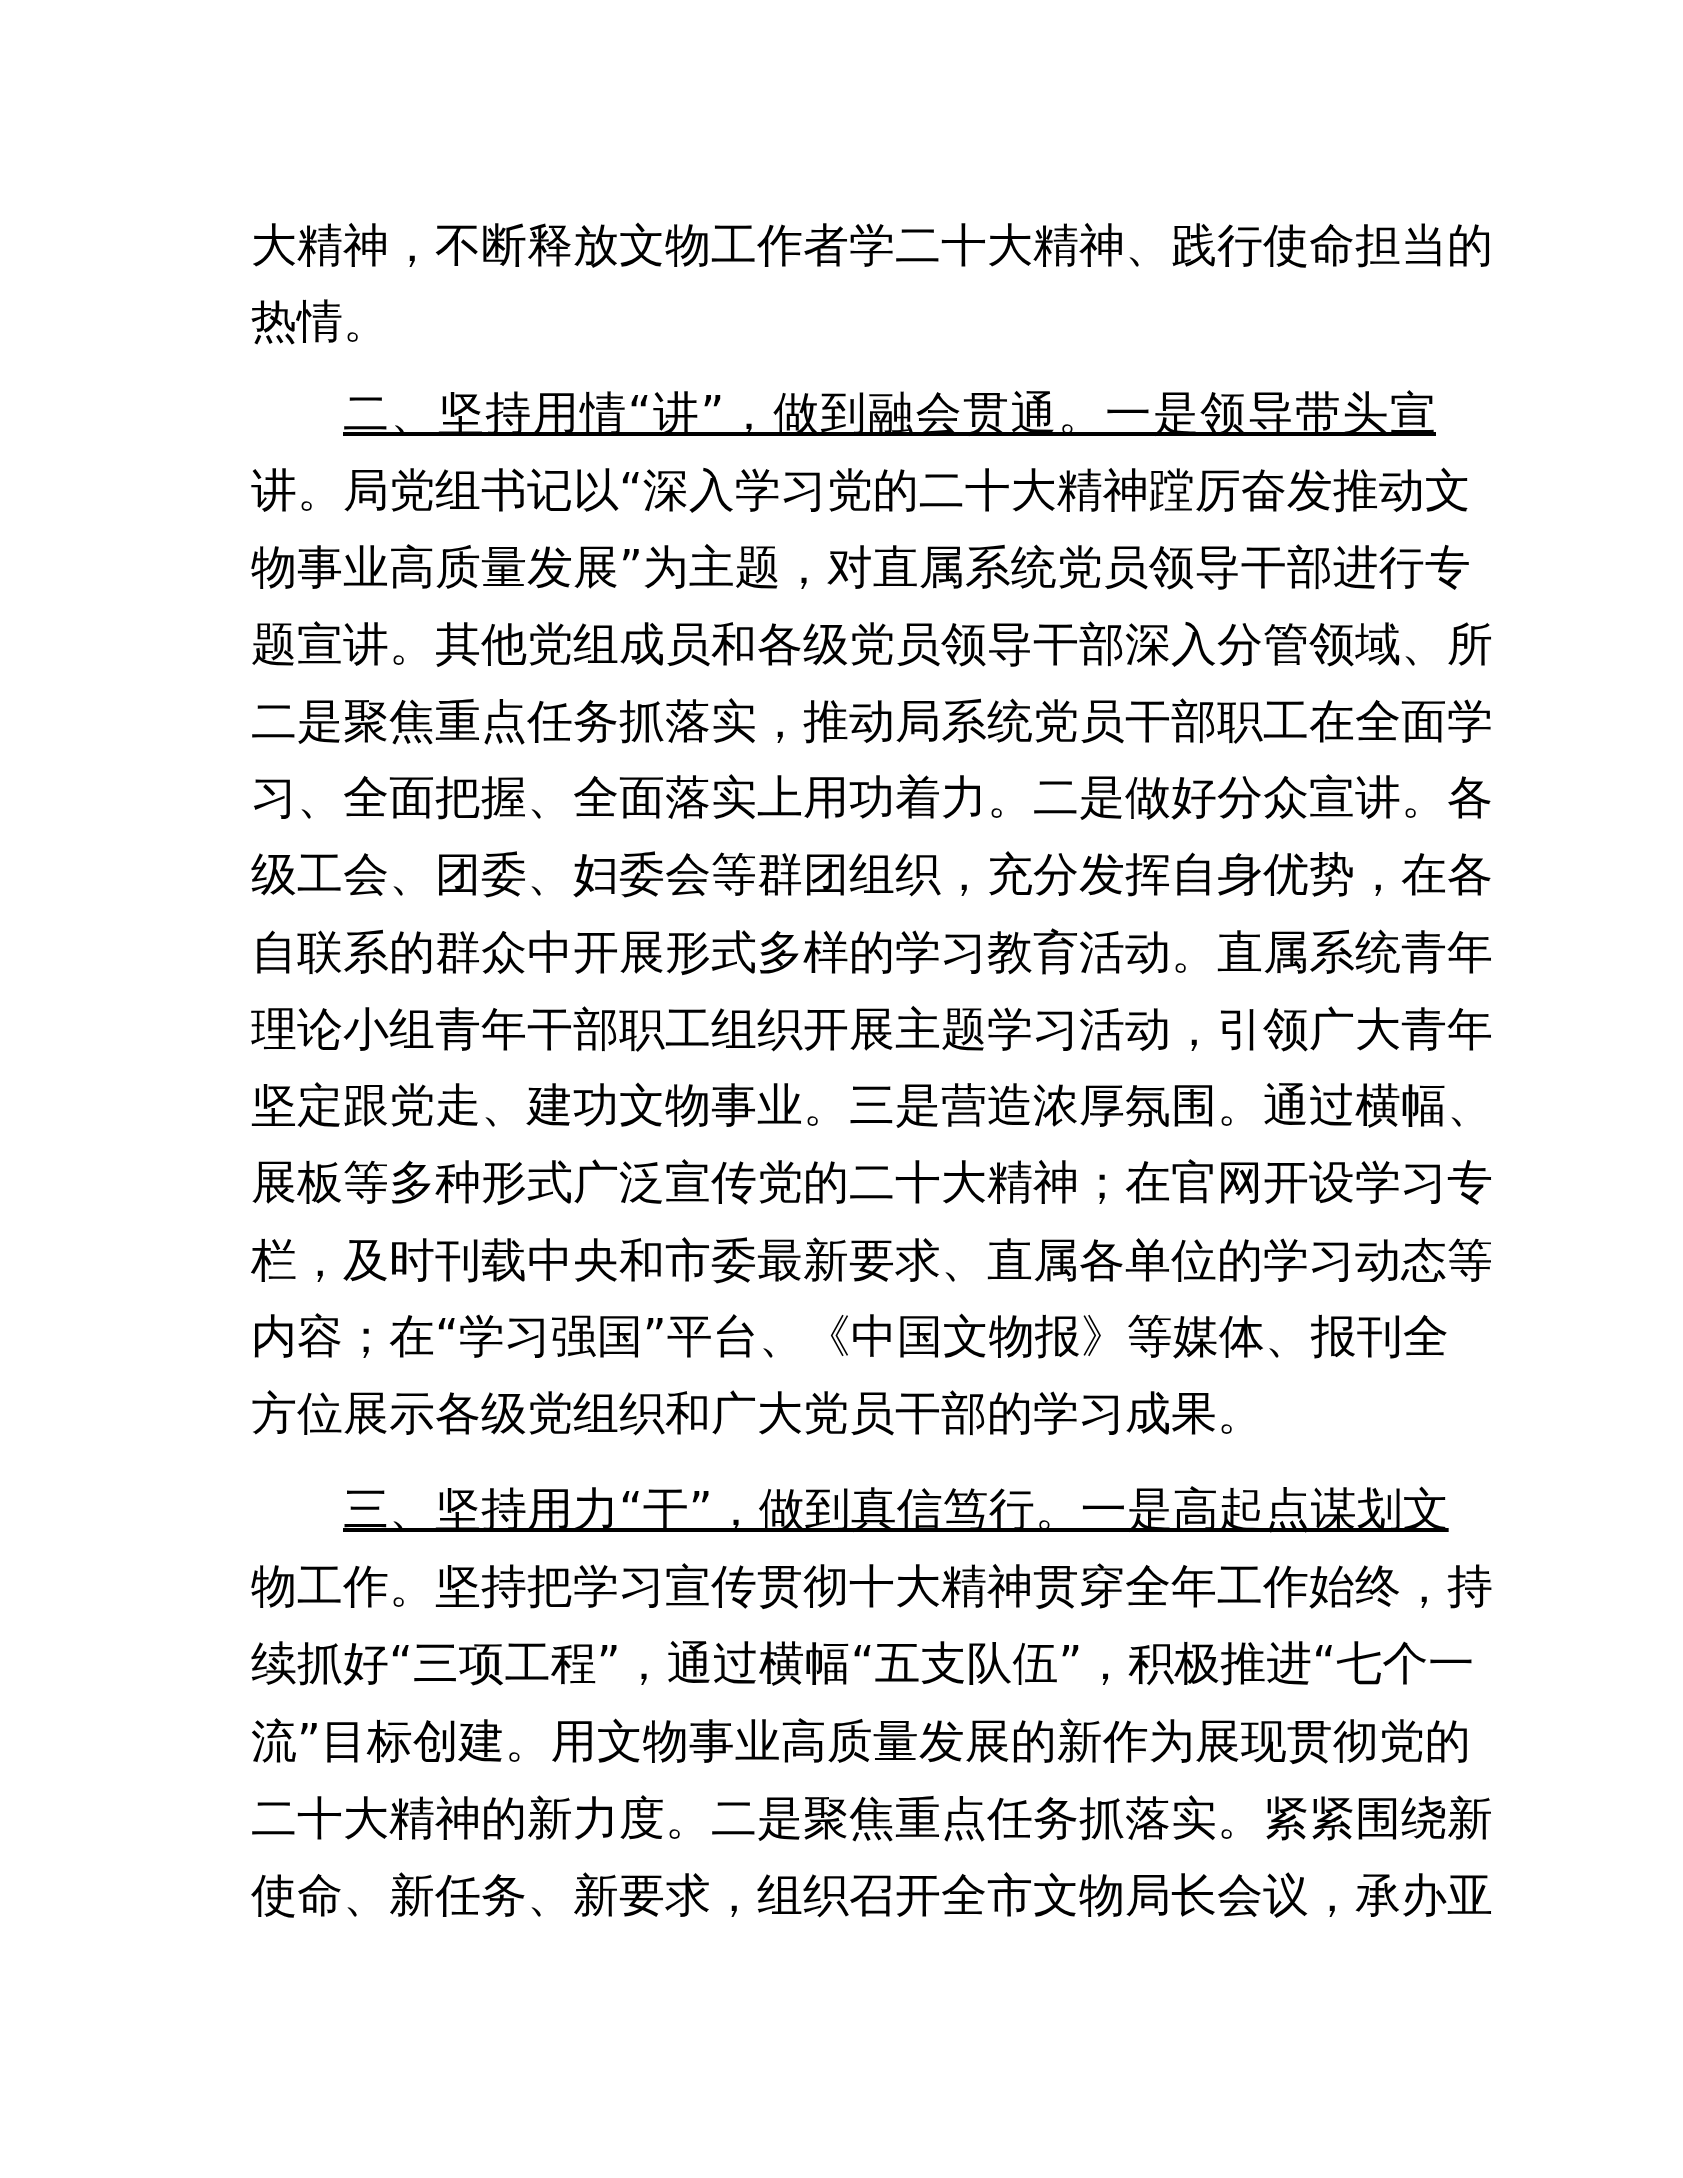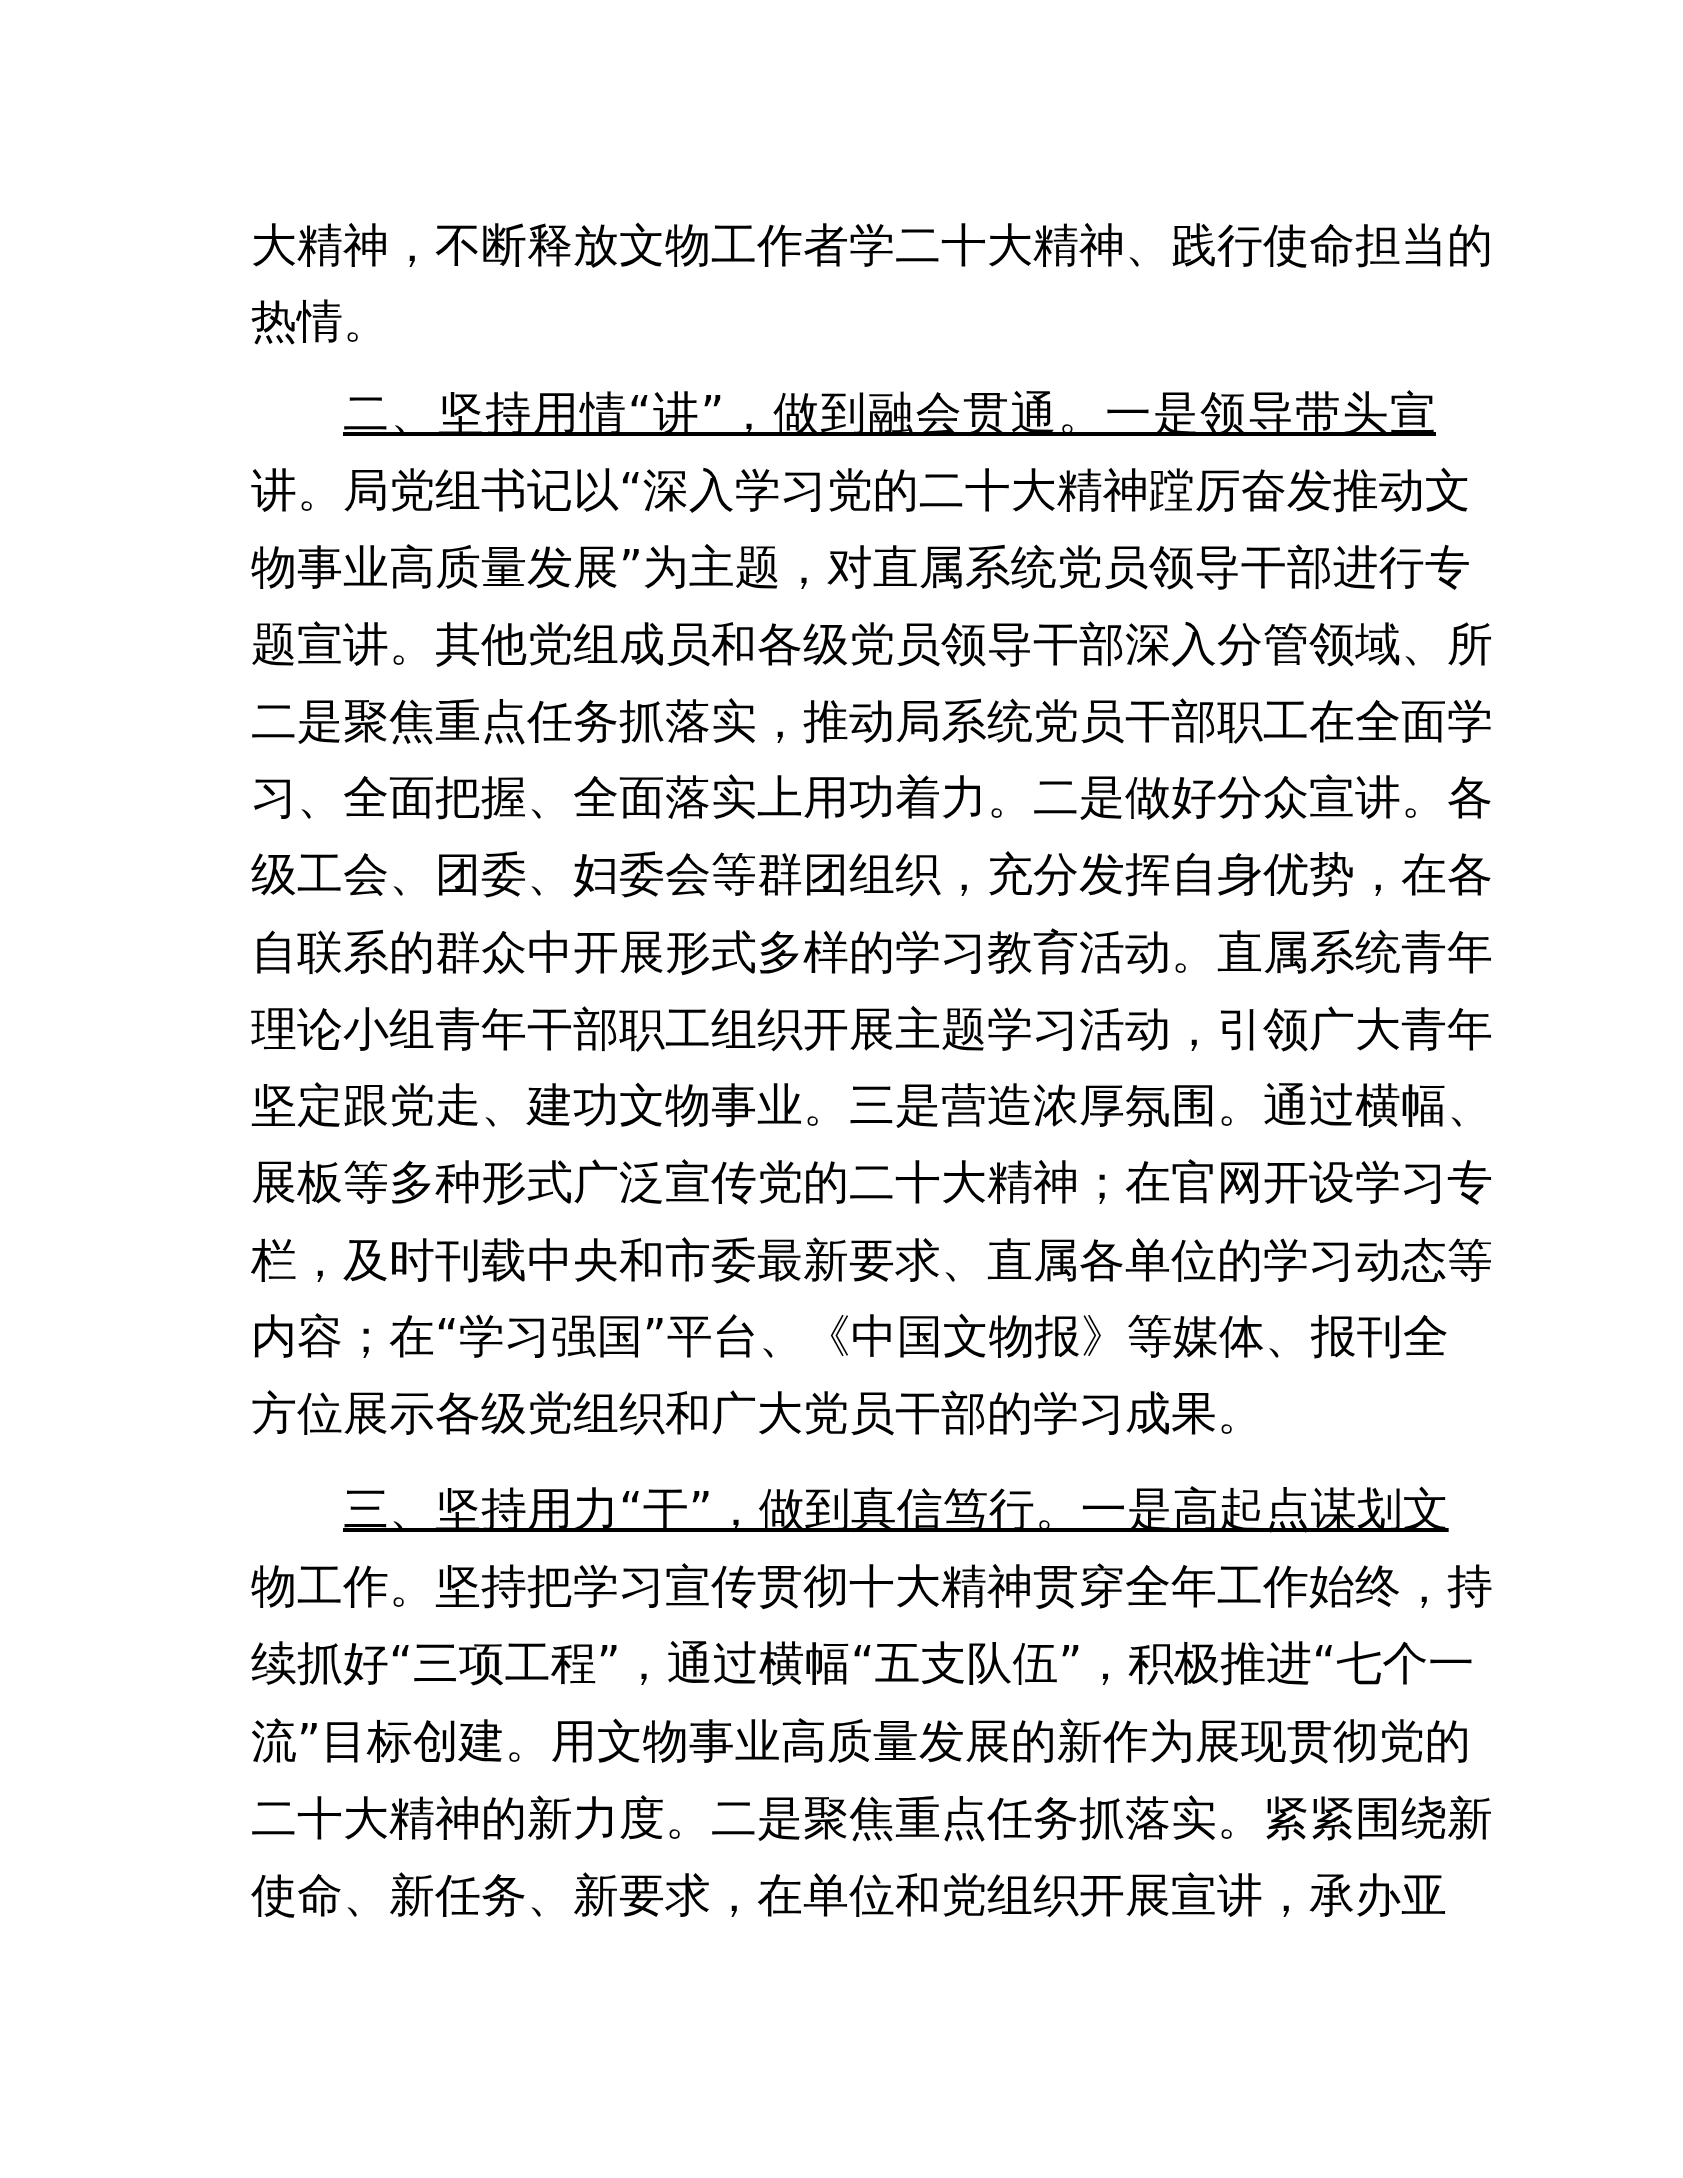--- a/index.html
+++ b/index.html
@@ -71,17 +71,17 @@
     <div class="line" style="top:1311px">内容；在“学习强国”平台、《中国文物报》等媒体、报刊全</div>
     <div class="line last" style="top:1388px">方位展示各级党组织和广大党员干部的学习成果。</div>
   </div>
 
   <div>
     <div class="line first" style="top:1484px">三、坚持用力“干”，做到真信笃行。一是高起点谋划文</div>
     <div class="line" style="top:1561px">物工作。坚持把学习宣传贯彻十大精神贯穿全年工作始终，持</div>
     <div class="line" style="top:1638px">续抓好“三项工程”，通过横幅“五支队伍”，积极推进“七个一</div>
     <div class="line" style="top:1716px">流”目标创建。用文物事业高质量发展的新作为展现贯彻党的</div>
     <div class="line" style="top:1793px">二十大精神的新力度。二是聚焦重点任务抓落实。紧紧围绕新</div>
-    <div class="line" style="top:1870px">使命、新任务、新要求，在单位和党组织开展宣讲，承办亚</div>
+    <div class="line" style="top:1870px">使命、新任务、新要求，组织召开全市文物局长会议，承办亚</div>
   </div>
 
 </div>
 
 
 </body></html>

